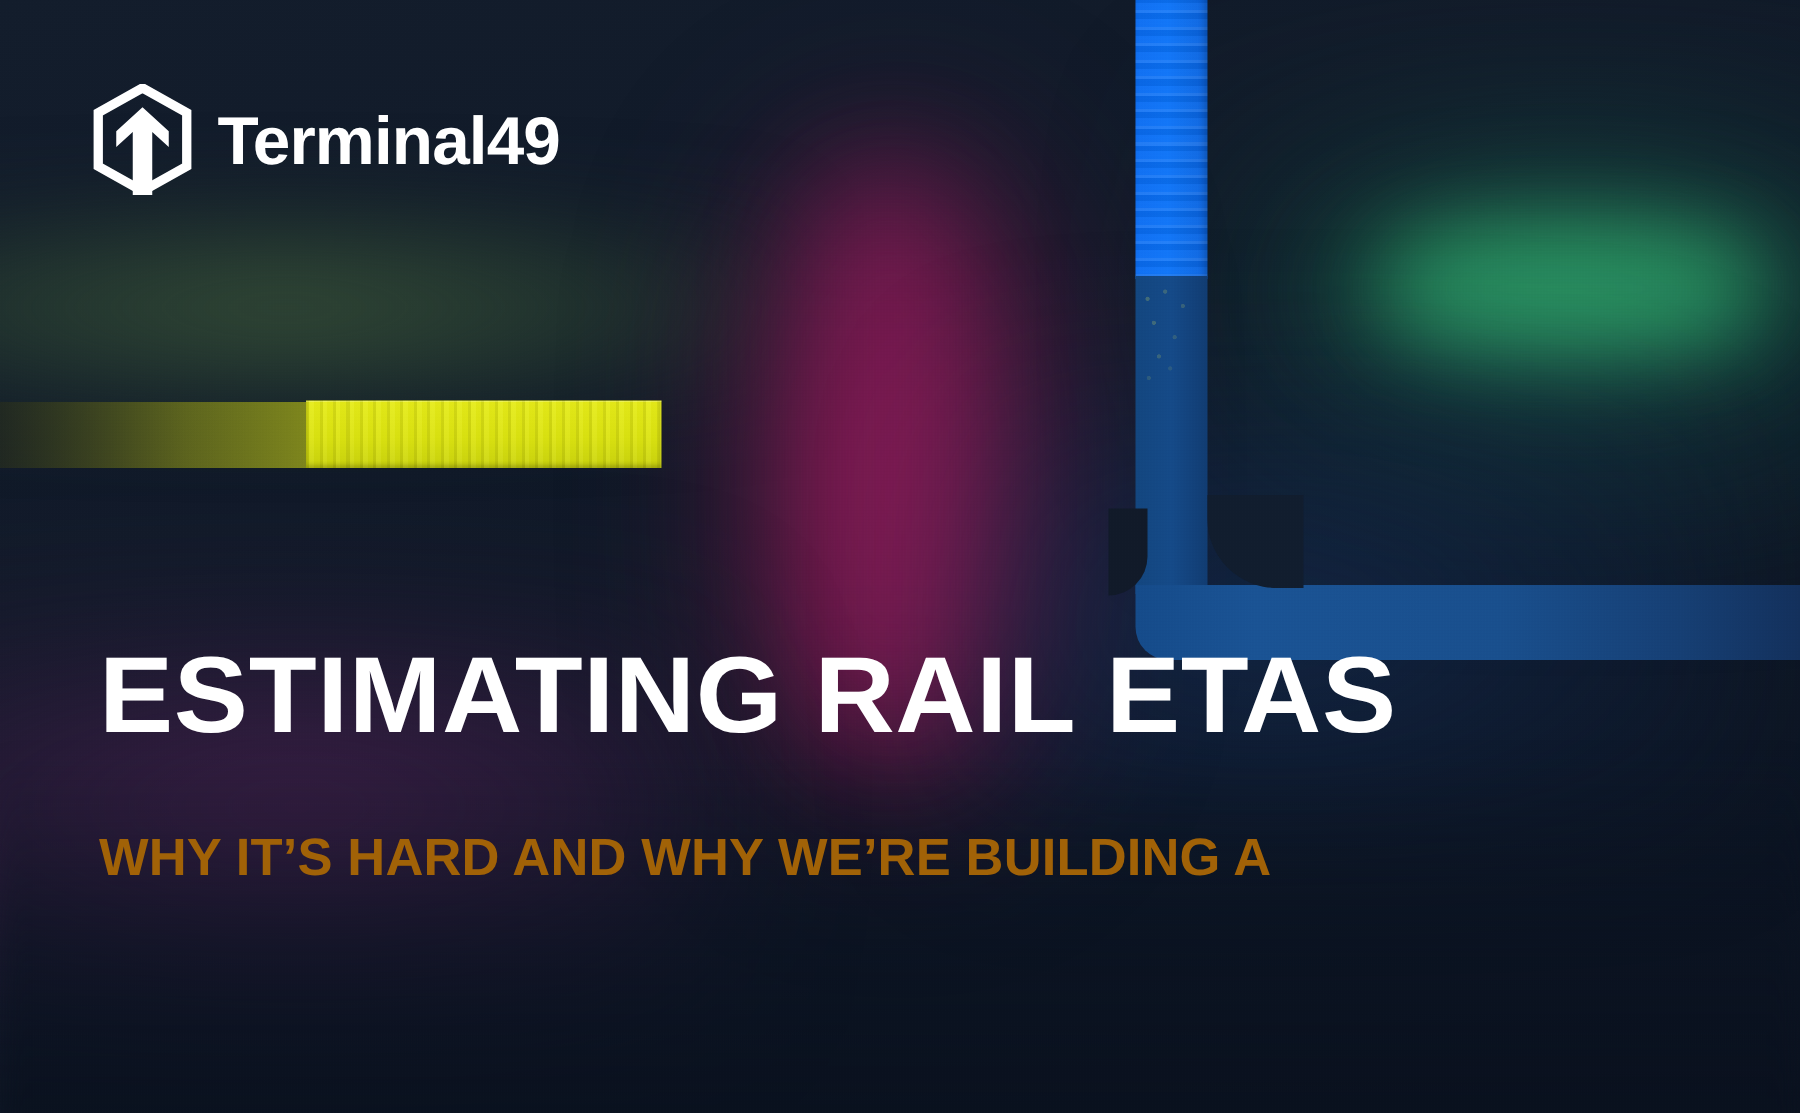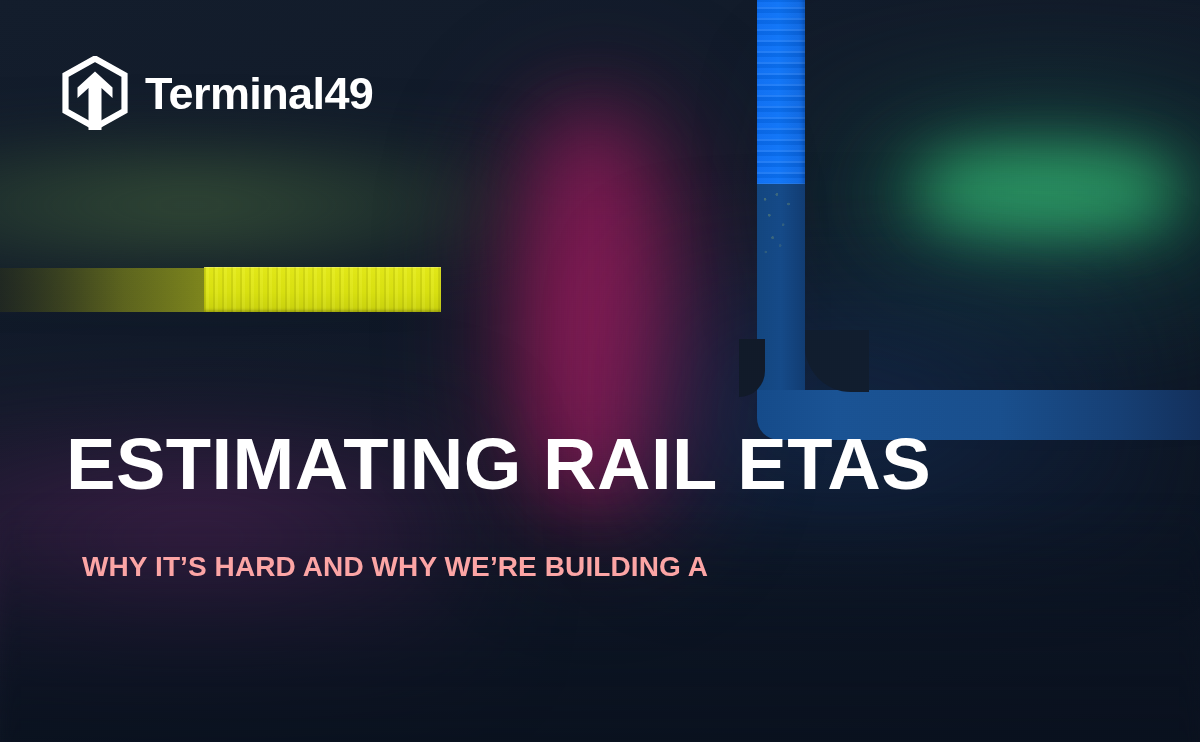--- a/index.html
+++ b/index.html
@@ -340,28 +340,27 @@
     transform: scaleX(1.03);
     transform-origin: left center;
     font-family: "Liberation Sans", sans-serif;
   }
 
   .subhead {
     position: absolute;
     left: 66px;
     top: 549px;
     width: 1010px;
-    color: #fca5a5;
-    font-size: 28px;
+    color: #a16207;
+    font-size: 35px;
     font-weight: 700;
     line-height: 1.31;
     letter-spacing: 0.1px;
     text-transform: uppercase;
     font-family: "Liberation Sans", sans-serif;
-    margin-left: 16px;
   }
   .subhead-line { display: block; white-space: nowrap; }
 </style>
 </head>
 <body>
 
 <div id="hero">
 
   <div class="bg-base"></div>
 

